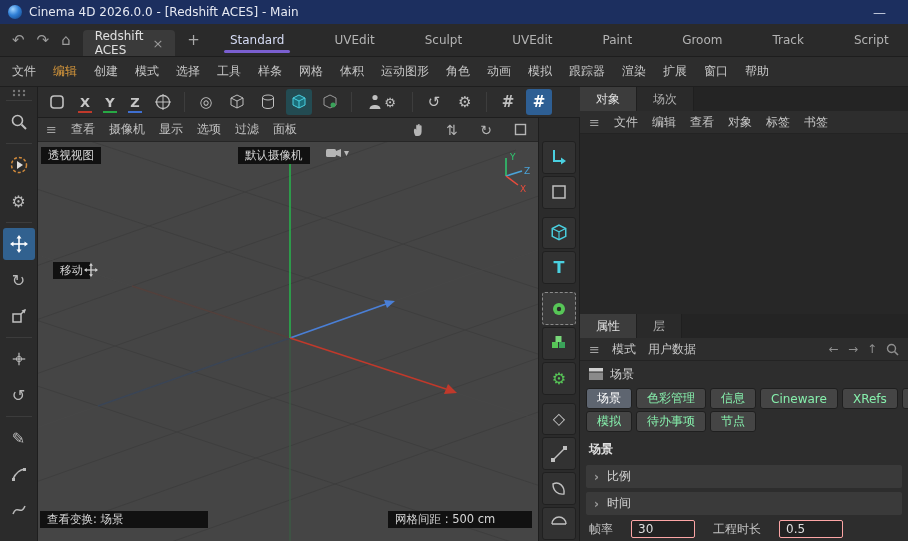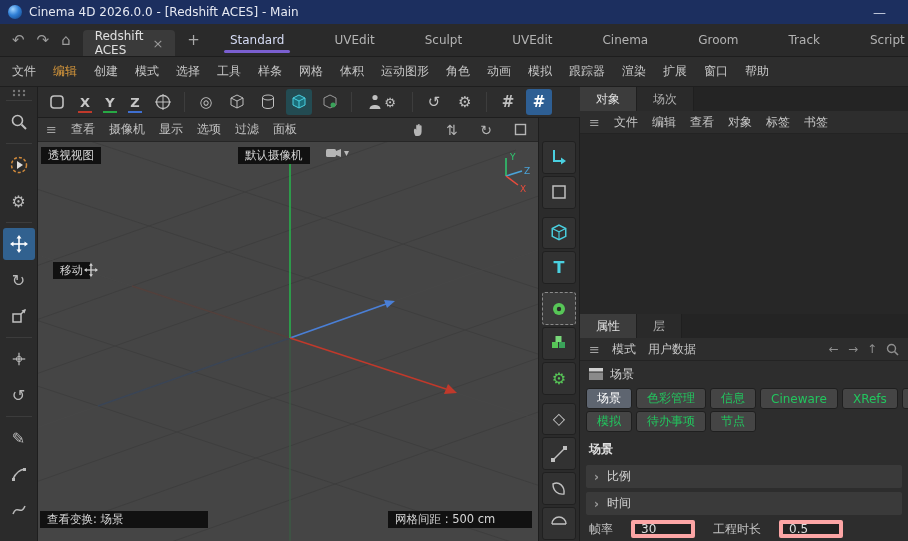--- a/index.html
+++ b/index.html
@@ -100,29 +100,29 @@
   .rp-tab.active { background:#3c3c3c; color:#e2e2e2; }
   .rp-menu { height:23px; display:flex; align-items:center; gap:14px; padding:0 9px;
     background:#2d2d2d; border-bottom:1px solid #232323; }
   .om-list { flex:1; background:#272727; }
   .attr-menu { height:23px; display:flex; align-items:center; gap:12px; padding:0 9px;
     background:#2d2d2d; border-bottom:1px solid #232323; }
   .attr-menu .nav { margin-left:auto; display:flex; align-items:center; gap:9px; color:#8f8f8f; }
   .obj-row { height:26px; display:flex; align-items:center; gap:7px; padding:0 9px; color:#d2d2d2; }
   .btn-row { display:flex; gap:4px; padding:1px 6px; overflow:hidden; }
   .attr-btn { height:21px; background:#454545; border:1px solid #1f1f1f; border-radius:3px;
-    display:flex; align-items:center; padding:0 10px; color:#22c55e; white-space:nowrap; flex:none; }
+    display:flex; align-items:center; padding:0 10px; color:#86efac; white-space:nowrap; flex:none; }
   .attr-btn.active { background:#5e6570; color:#fff; }
   .section-title { padding:8px 9px 5px 9px; font-weight:bold; color:#e0e0e0; }
   .group-row { height:23px; margin:2px 6px; background:#3a3a3a; border-radius:2px;
     display:flex; align-items:center; gap:8px; padding:0 8px; color:#d5d5d5; }
   .group-row .chev { color:#9a9a9a; font-weight:bold; }
   .fields-row { display:flex; align-items:center; gap:18px; padding:3px 9px; }
   .field-label { color:#c2c2c2; white-space:nowrap; }
-  .field-box { width:64px; height:18px; background:#222; border:4px solid #fca5a5; border-radius:2px;
+  .field-box { width:64px; height:18px; background:#222; border:1px solid #fca5a5; border-radius:2px;
     display:flex; align-items:center; padding:0 6px; color:#ddd; }
   .hamb { color:#a5a5a5; font-size:13px; }
 </style>
 </head>
 <body>
 
 <div class="titlebar">
   <span class="logo"></span>
   <span>Cinema 4D 2026.0.0 - [Redshift ACES] - Main</span>
   <span class="min">—</span>
@@ -146,21 +146,21 @@
     <div class="ws">
         <span>UVEdit</span>
       </div>
     <div class="ws">
         <span>Sculpt</span>
       </div>
     <div class="ws">
         <span>UVEdit</span>
       </div>
     <div class="ws">
-        <span>Cinema</span>
+        <span>Paint</span>
       </div>
     <div class="ws">
         <span>Groom</span>
       </div>
     <div class="ws">
         <span>Track</span>
       </div>
     <div class="ws">
         <span>Script</span>
       </div>

